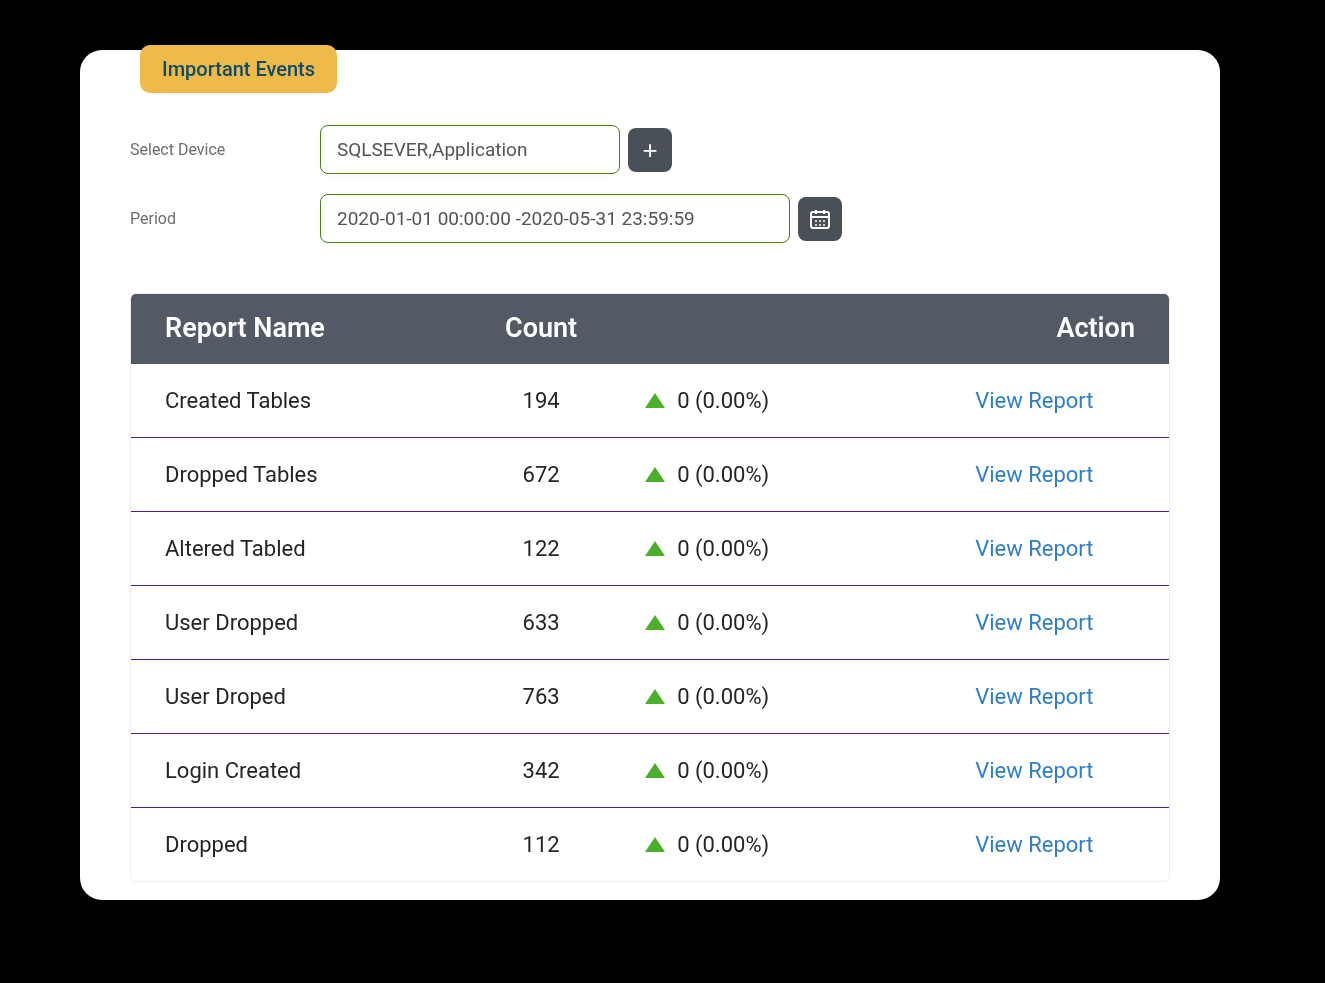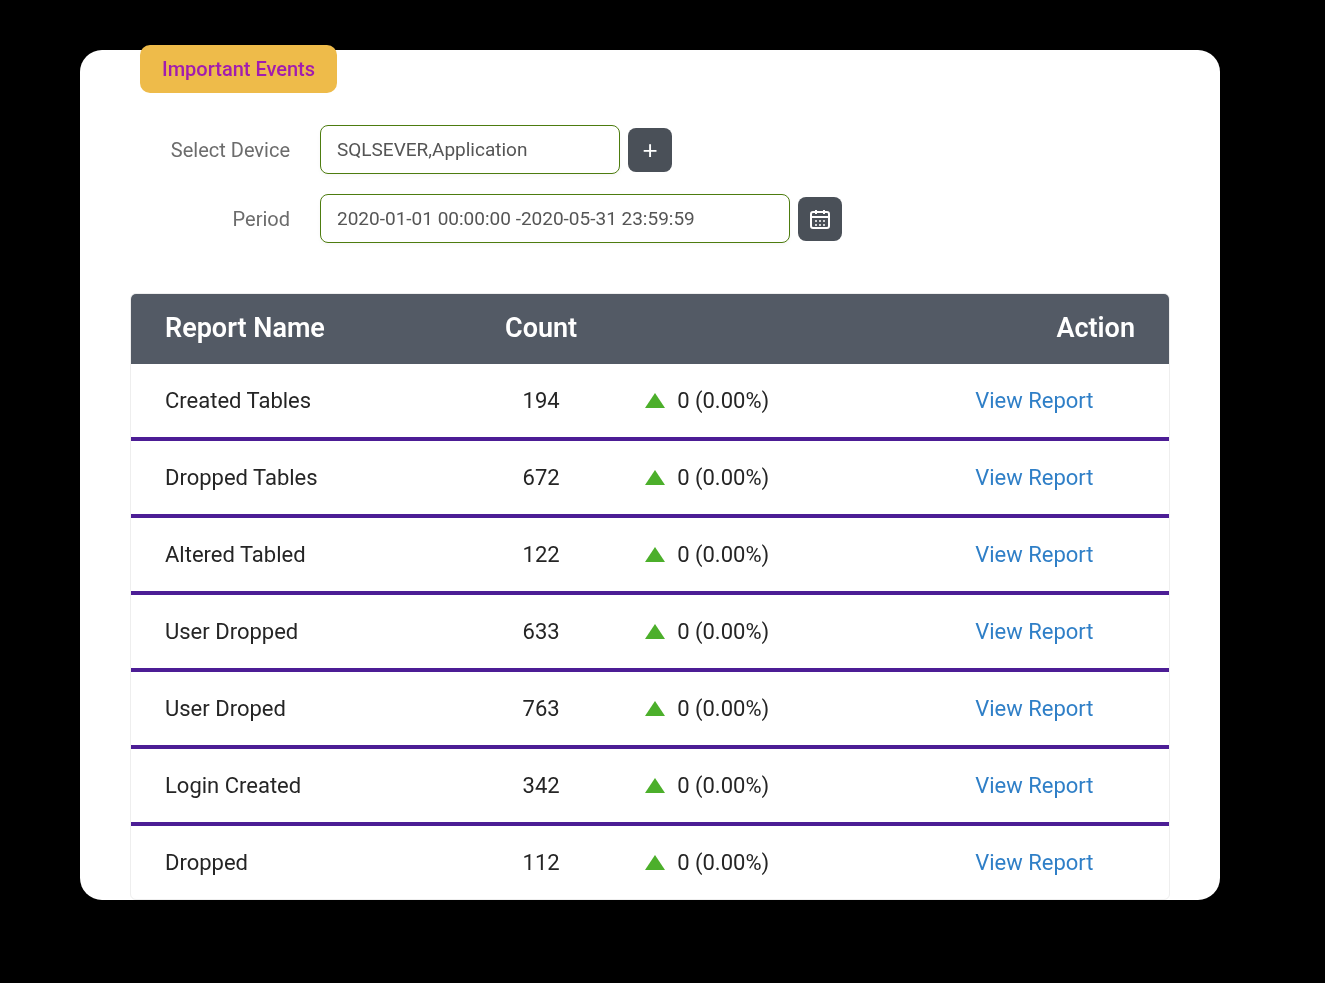--- a/index.html
+++ b/index.html
@@ -19,39 +19,38 @@
       background: #fff;
       border-radius: 22px;
       box-shadow: 0 20px 40px rgba(0,0,0,0.4);
       padding-top: 0;
     }
     .tab-badge {
       position: absolute;
       top: -5px;
       left: 60px;
       background: #EEBB4A;
-      color: #a21caf;
+      color: #0c4a6e;
       font-size: 20px;
       padding: 12px 22px;
       border-radius: 10px;
       font-weight: 500;
     }
     .filters {
       padding: 75px 50px 30px 50px;
     }
     .row {
       display: flex;
       align-items: center;
       margin-bottom: 20px;
     }
     .label {
       width: 190px;
-      text-align: right;
       color: #6c6c6c;
-      font-size: 20px;
+      font-size: 16px;
       padding-right: 30px;
     }
     .input {
       background: #fff;
       border: 1px solid #4d7c0f;
       border-radius: 8px;
       padding: 12px 16px;
       font-size: 19px;
       color: #555;
       box-shadow: 0 2px 4px rgba(0,0,0,0.03);
@@ -89,21 +88,21 @@
       color: #fff;
       text-align: left;
       font-size: 27px;
       font-weight: 600;
       padding: 18px 34px 20px 34px;
     }
     tbody td {
       font-size: 22px;
       color: #252525;
       padding: 24px 34px;
-      border-bottom: 4px solid #4c1d95;
+      border-bottom: 1px solid #4c1d95;
       vertical-align: middle;
     }
     tbody tr:last-child td { border-bottom: none; }
     .col-name { width: 340px; }
     .col-count { width: 130px; text-align: center; }
     .col-delta { width: 330px; }
     .col-action { }
     th.col-action { text-align: right; }
     .delta-cell { display: flex; align-items: center; gap: 12px; }
     .tri-up {

